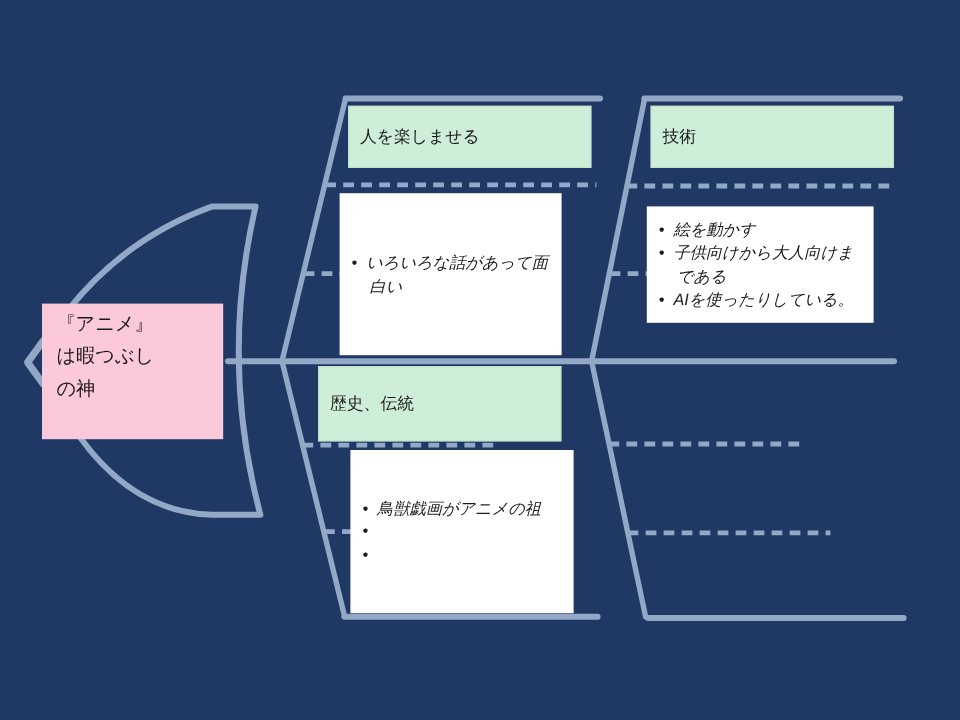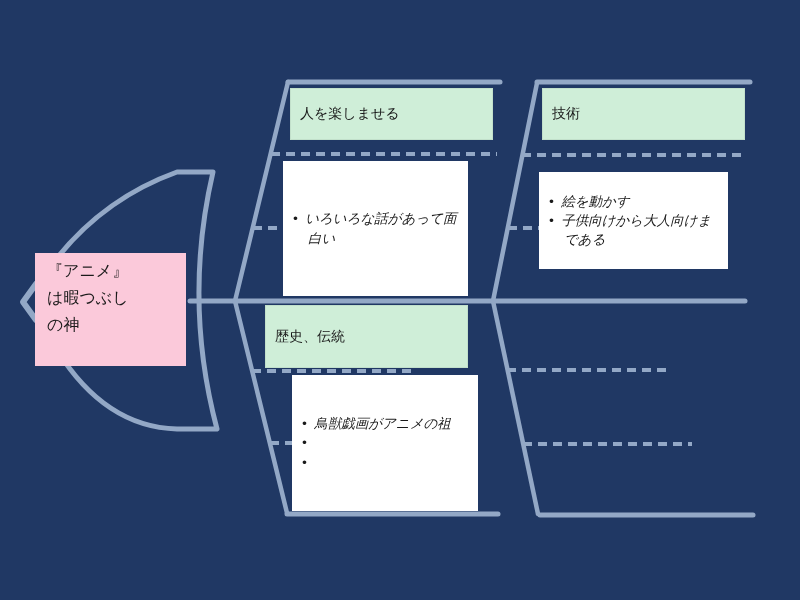--- a/index.html
+++ b/index.html
@@ -87,20 +87,21 @@
       </ul>
   </div>
 
   <div class="box cat-box cat-2">
     <span>技術</span>
   </div>
   <div class="box note-box note-2">
     <ul class="notes">
         <li>絵を動かす</li>
         <li>子供向けから大人向けまである</li>
+        <li>AIを使ったりしている。</li>
       </ul>
   </div>
 
   <div class="box cat-box cat-3">
     <span>歴史、伝統</span>
   </div>
   <div class="box note-box note-3">
     <ul class="notes">
         <li>鳥獣戯画がアニメの祖</li>
         <li></li>

